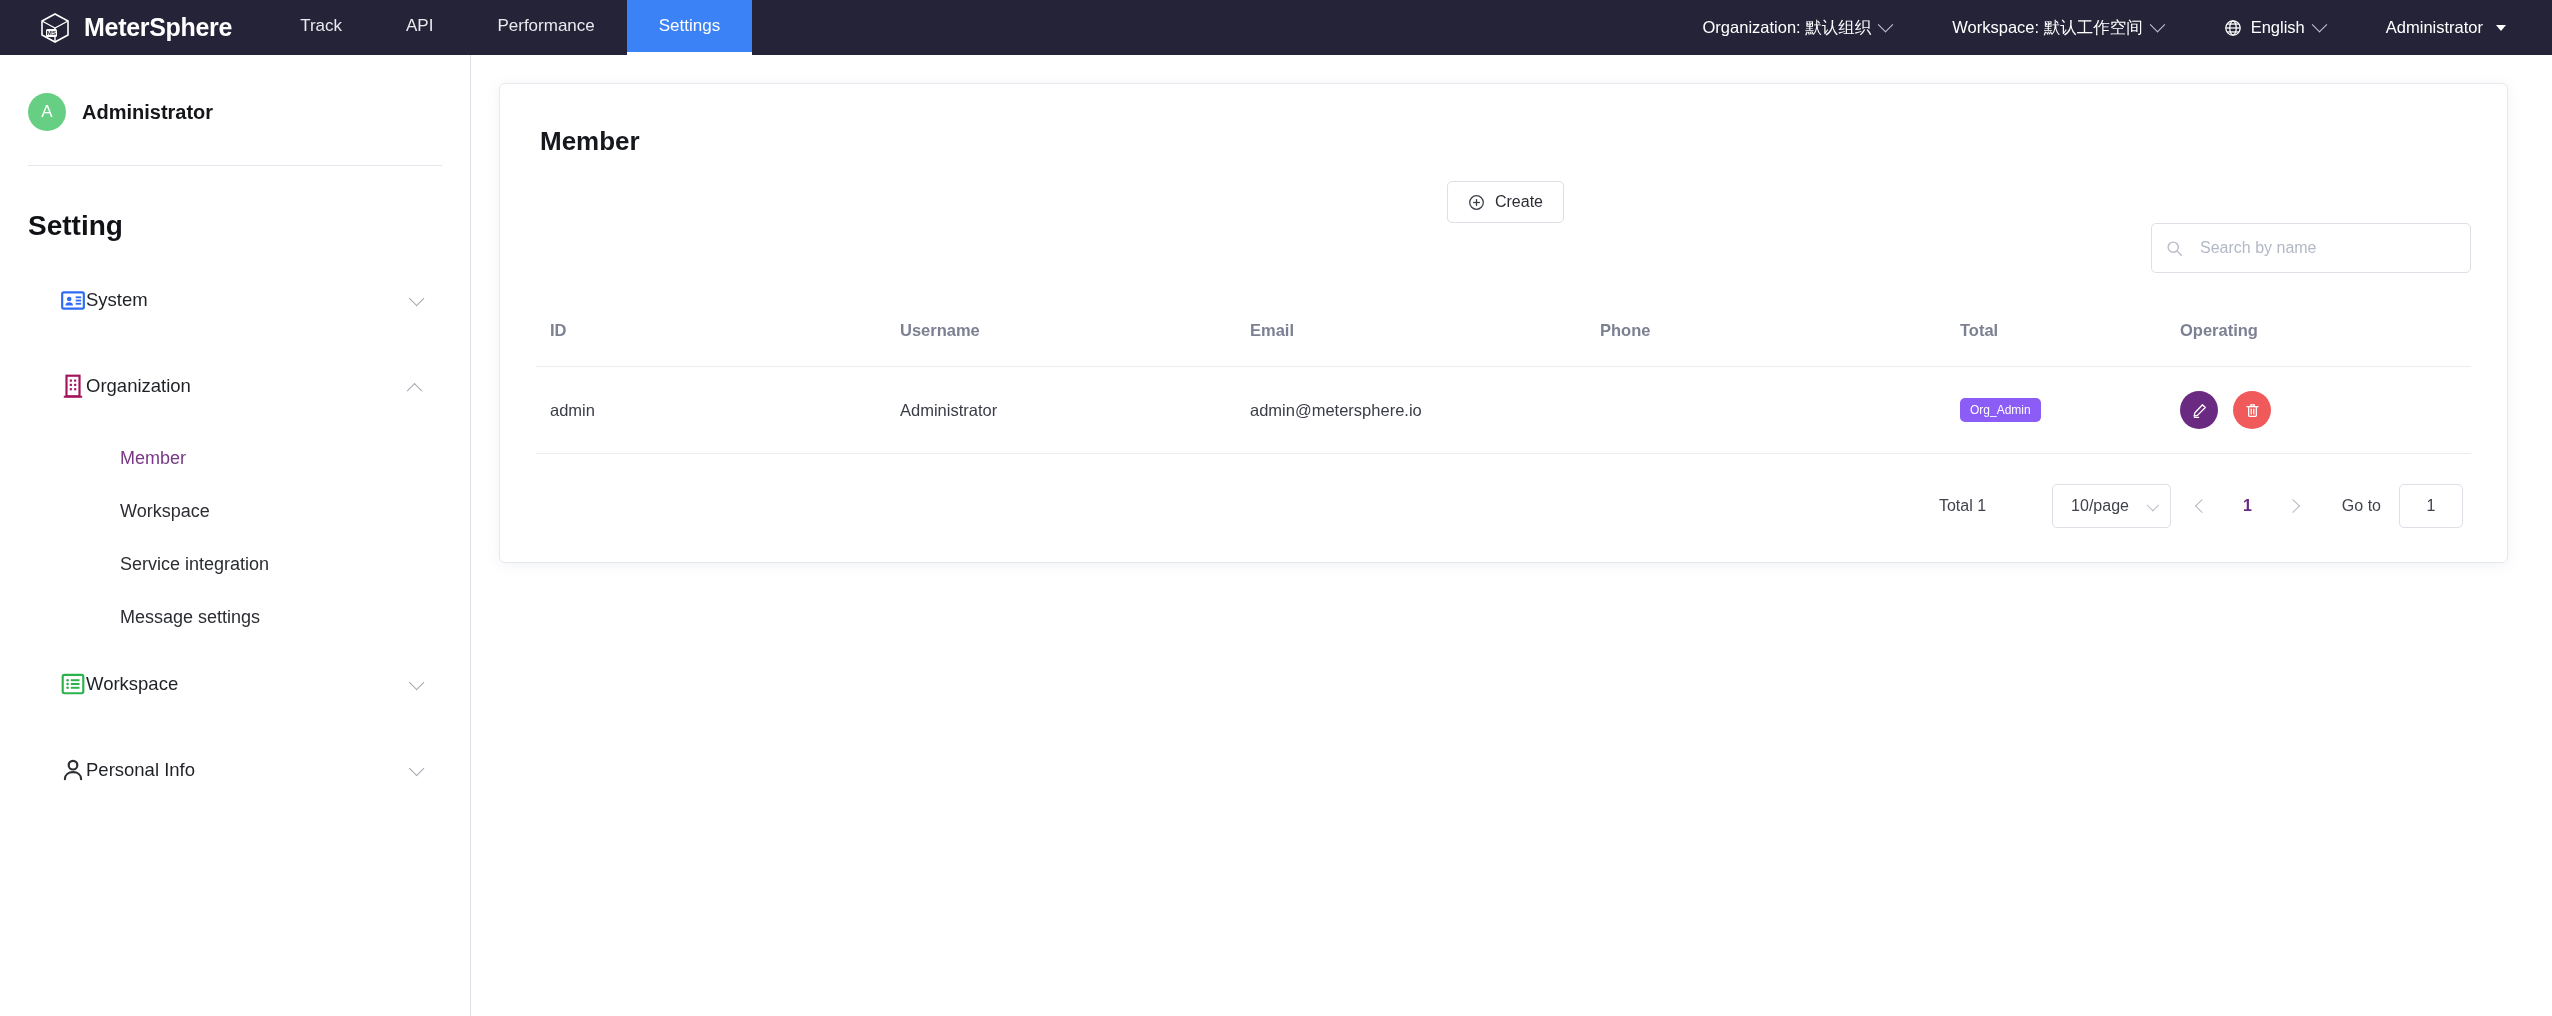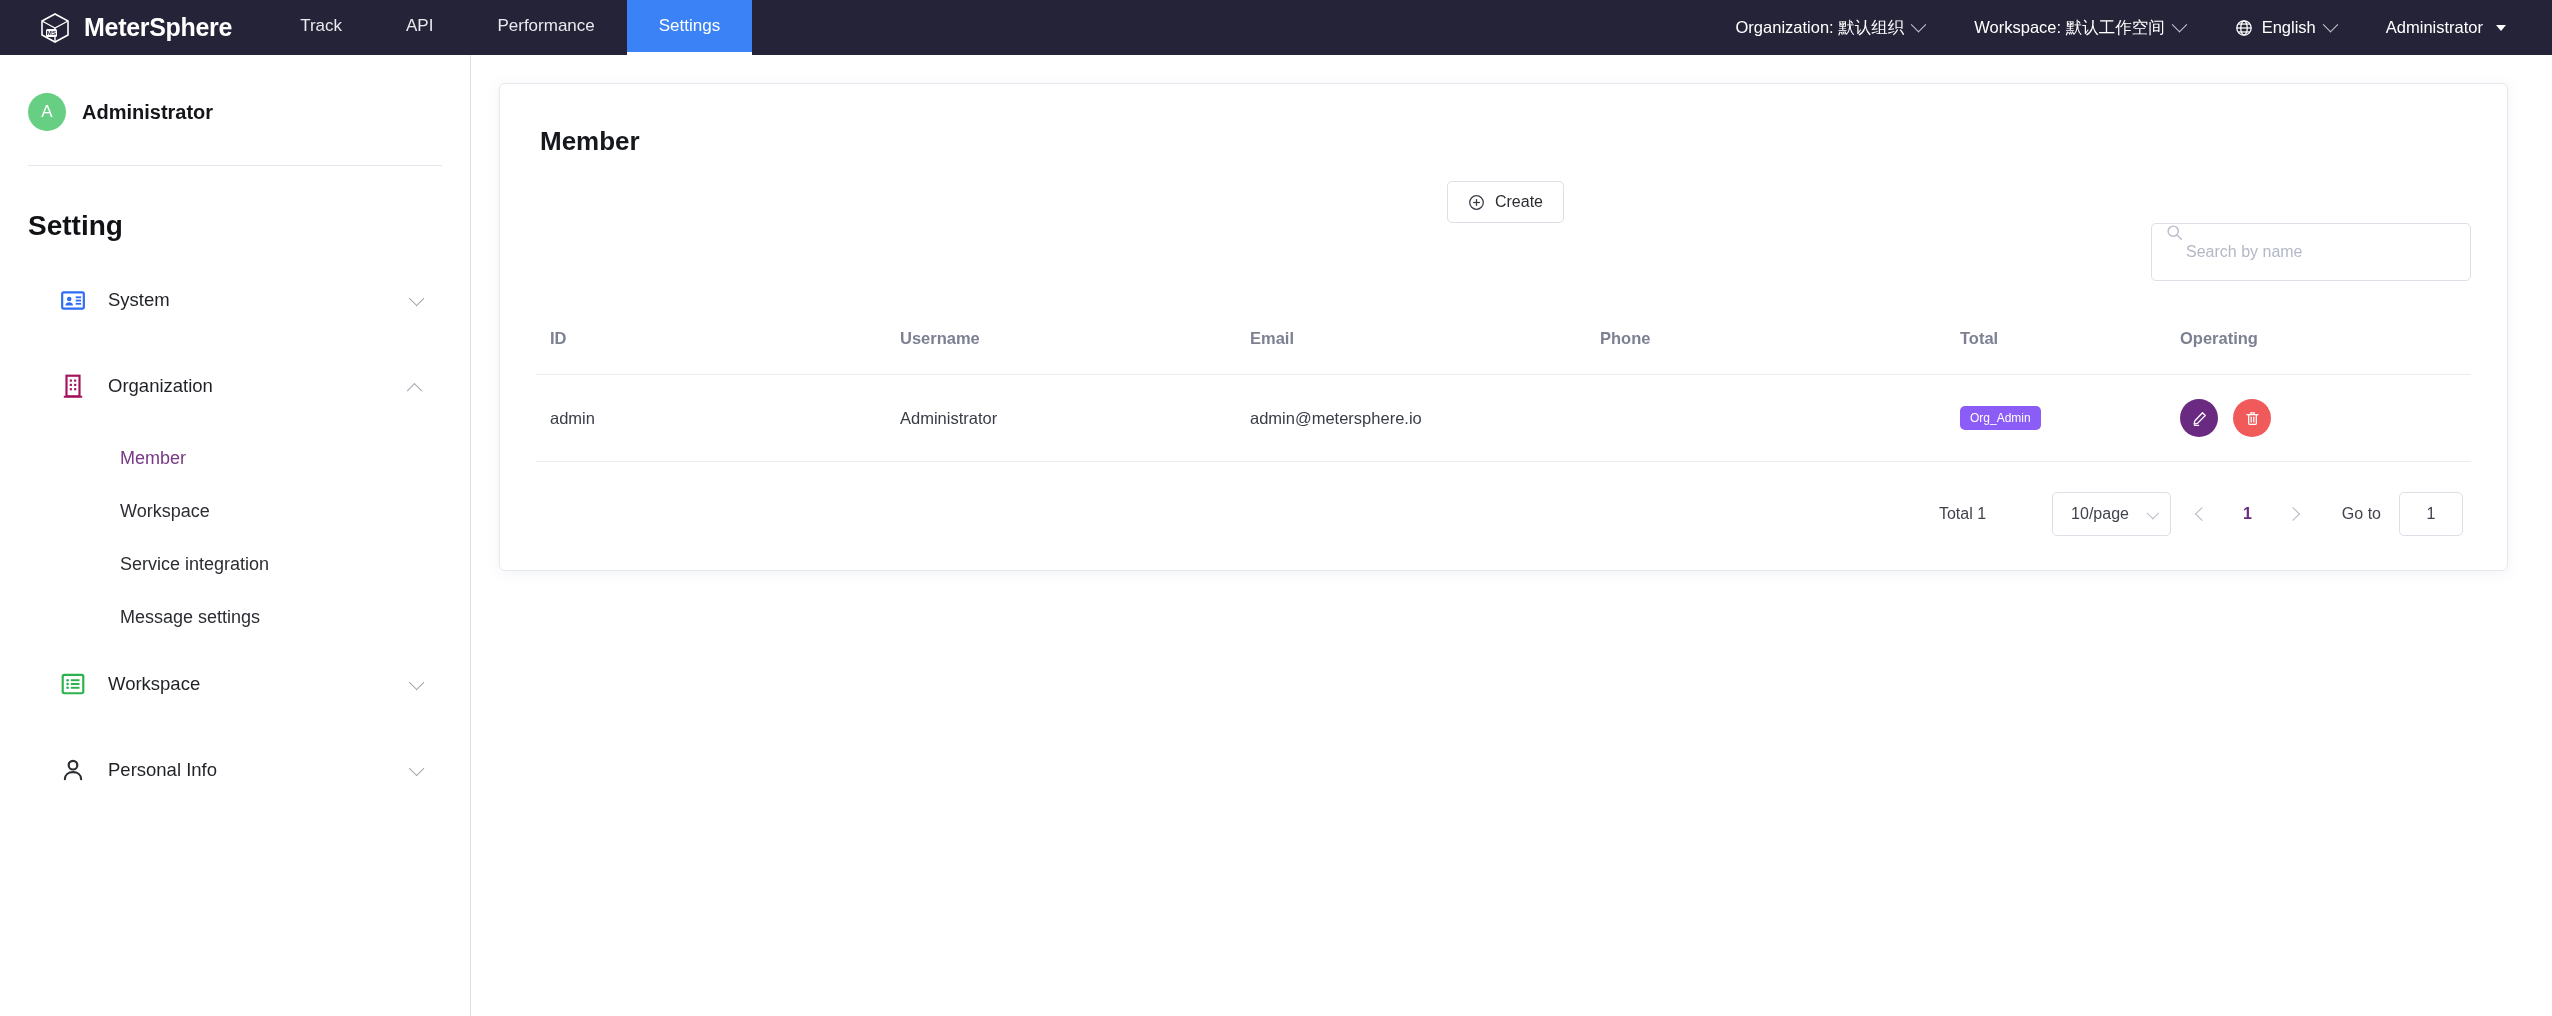--- a/index.html
+++ b/index.html
@@ -49,21 +49,21 @@
   }
   .navtab.active {
     background: #3b82f6;
     color: #ffffff;
     border-bottom: 3px solid #ffffff;
   }
   .topright {
     margin-left: auto;
     display: flex;
     align-items: center;
-    gap: 6px;
+    gap: 17px;
     padding-right: 24px;
   }
   .tr-item {
     display: flex;
     align-items: center;
     gap: 9px;
     color: #ffffff;
     font-size: 16.5px;
     padding: 0 22px;
     height: 55px;
@@ -119,21 +119,20 @@
   .sb-divider { height: 1px; background: #e3e6ec; width: 100%; }
   .sb-title {
     font-size: 28px;
     font-weight: bold;
     color: #111216;
     padding: 44px 0 34px 0;
   }
   .sb-group {
     display: flex;
     align-items: center;
-    gap: 22px;
     height: 48px;
     margin-bottom: 38px;
     cursor: pointer;
     padding-left: 32px;
     position: relative;
   }
   .sb-group:last-of-type { margin-bottom: 0; }
   .sb-ico { width: 26px; height: 26px; flex: 0 0 26px; display:block; }
   .sb-group-label { font-size: 18.5px; color: #1f2126; }
   .sb-chev {
@@ -191,25 +190,26 @@
     padding: 11px 20px;
     font-size: 16px;
     color: #2b2d33;
     cursor: pointer;
     margin-left: 4px;
   }
   .plus-ico { width: 17px; height: 17px; display:block; }
   .searchbox {
     margin-left: auto;
     width: 320px;
-    height: 58px;
+    height: 50px;
     border: 1px solid #dcdfe6;
     border-radius: 5px;
     display: flex;
-    gap: 3px;
+    align-items: center;
+    gap: 17px;
     padding: 0 14px;
     background: #ffffff;
   }
   .searchbox input {
     border: none;
     outline: none;
     font-size: 16px;
     color: #55596a;
     width: 100%;
     font-family: "Liberation Sans", sans-serif;

